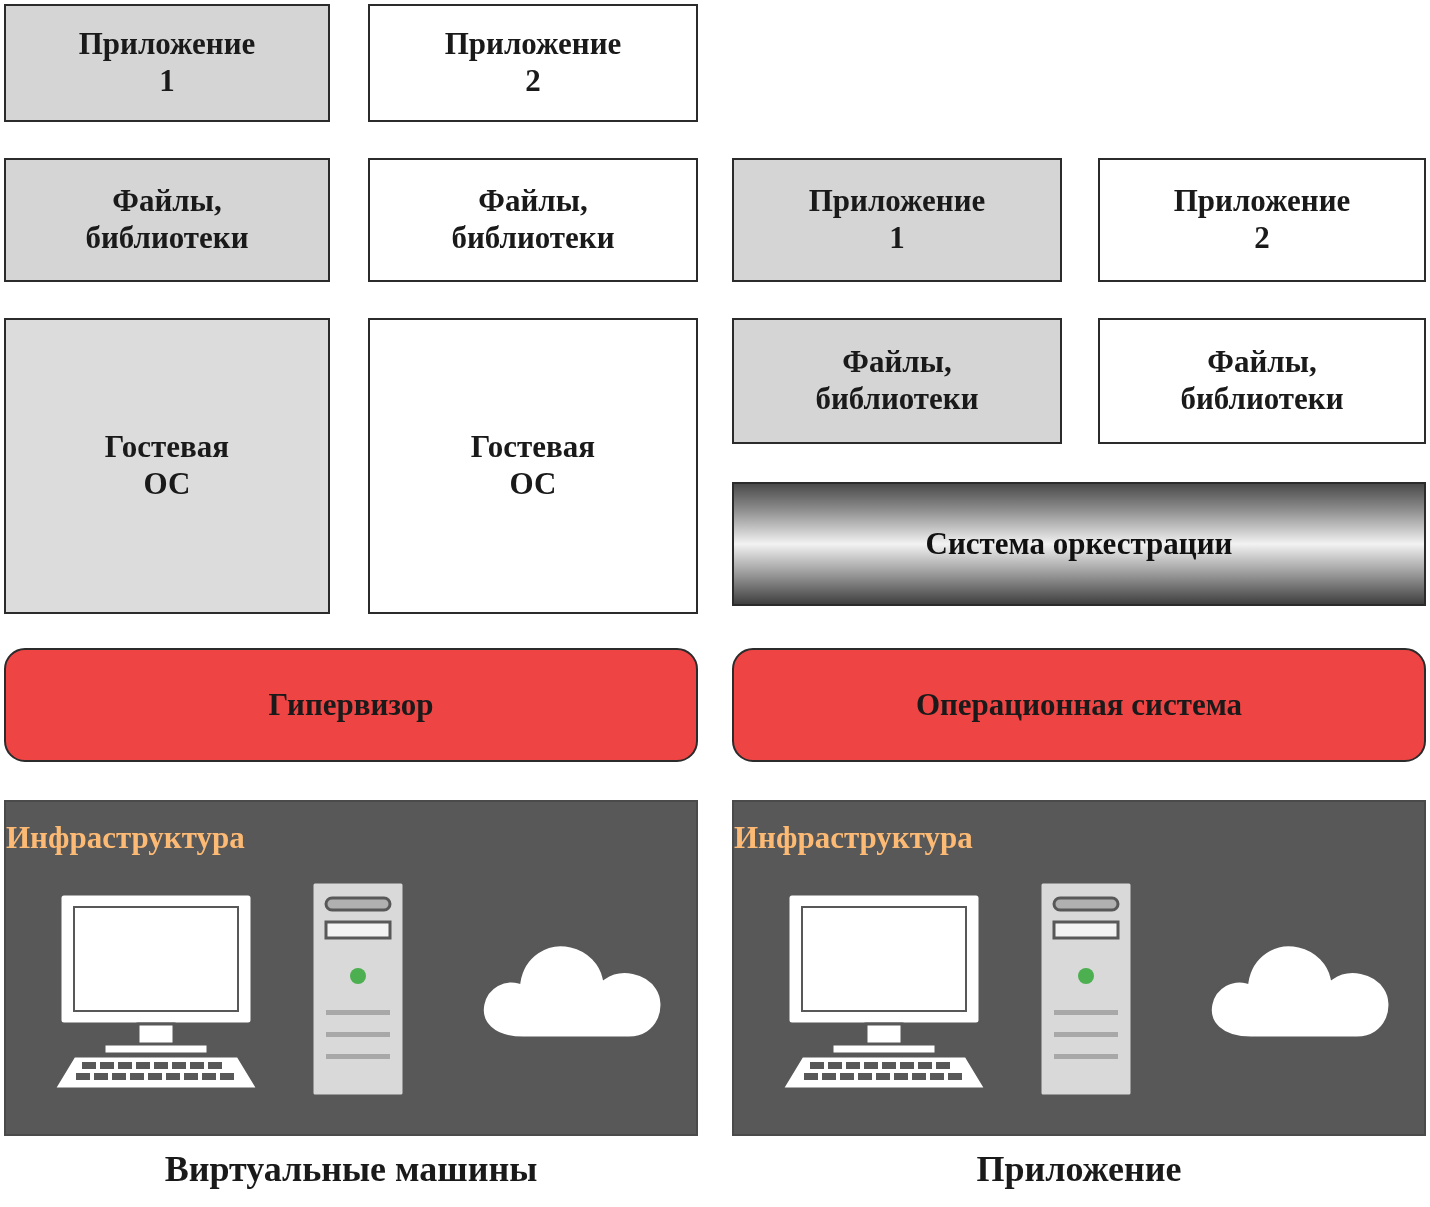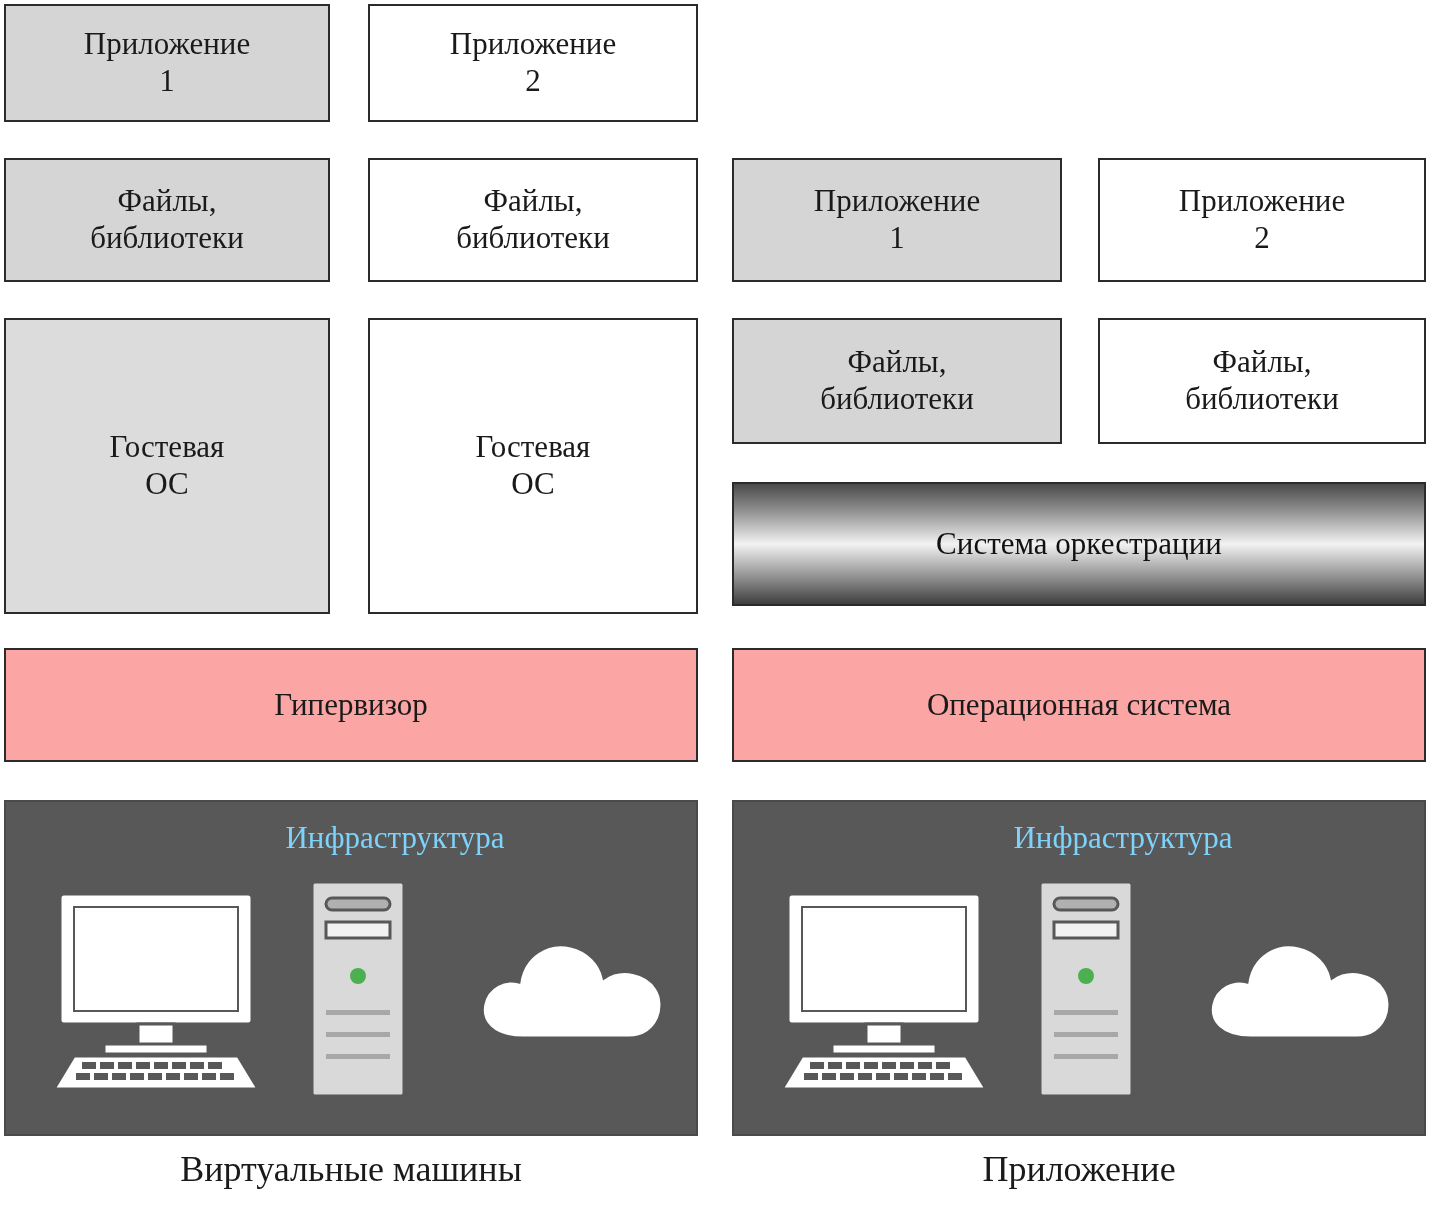--- a/index.html
+++ b/index.html
@@ -12,64 +12,65 @@
     height: 1207px;
     font-family: "Liberation Serif", serif;
     color: #1a1a1a;
     position: relative;
     overflow: hidden;
   }
   .canvas {
     position: relative;
     width: 1430px;
     height: 884px;
+    font-weight: bold;
   }
   .box {
     position: absolute;
     box-sizing: border-box;
     border: 2px solid #2b2b2b;
     display: flex;
     align-items: center;
     justify-content: center;
     text-align: center;
     line-height: 1.18;
     font-size: 31px;
   }
   .fill-gray {
     background: #d5d5d5;
   }
   .fill-white {
     background: #ffffff;
   }
   .fill-midgray {
-    background: #fca5a5;
+    background: #ef4444;
+    border-radius: 21px;
   }
   .fill-lightgray {
     background: #dcdcdc;
   }
   .orchestration {
     background: linear-gradient(to bottom, #4a4a4a 0%, #8f8f8f 22%, #f2f2f2 50%, #8f8f8f 78%, #3f3f3f 100%);
     color: #111;
     border: 2px solid #2b2b2b;
   }
   .caption {
     position: absolute;
     font-size: 36px;
     text-align: center;
     color: #1a1a1a;
   }
   .infra-label {
     position: absolute;
     width: 100%;
     top: 18px;
     left: 0;
-    text-align: center;
+    text-align: left;
     font-size: 31px;
-    color: #7dd3fc;
-    padding-left: 44px;
+    color: #fdba74;
   }
   .infra {
     position: absolute;
     box-sizing: border-box;
     background: #585858;
     border: 2px solid #4a4a4a;
   }
   .icons {
     position: absolute;
     left: 0;

